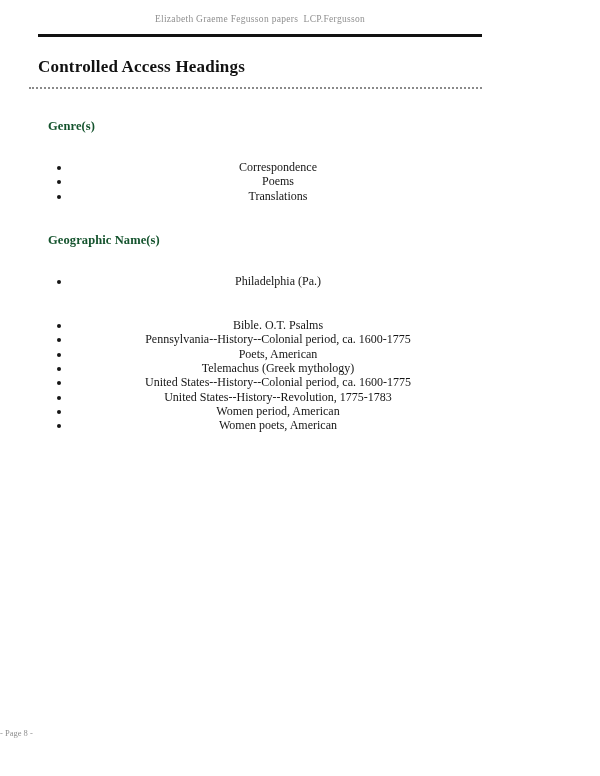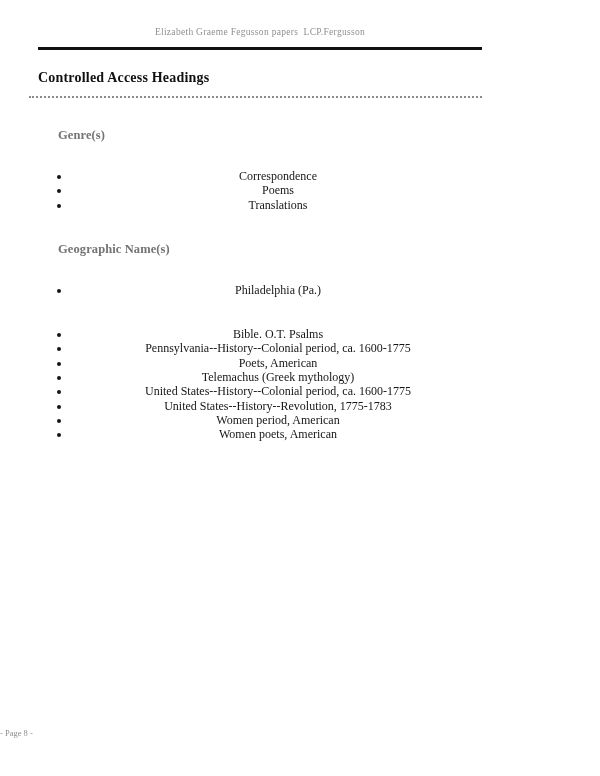--- a/index.html
+++ b/index.html
@@ -9,57 +9,57 @@
   }
   .page {
     position: relative;
     width: 532px;
     height: 776px;
     box-sizing: border-box;
     background: #ffffff;
     font-family: "Liberation Serif", "DejaVu Serif", serif;
     color: #151515;
     overflow: hidden;
-    padding: 25px 50px 0 38px;
+    padding: 12px 50px 0 38px;
   }
   .page-header {
     text-align: center;
     font-size: 9.5px;
     color: #8f8f8f;
     letter-spacing: 0.3px;
     white-space: pre;
     margin-top: 2px;
   }
   .rule-solid {
     border: 0;
     border-top: 3px solid #111111;
     margin: 10px 0 0 0;
     width: 100%;
   }
   .doc-title {
-    font-size: 14px;
+    font-size: 17px;
     font-weight: bold;
     color: #111111;
     margin: 20px 0 10px 0;
     letter-spacing: 0.2px;
   }
   .rule-dotted {
     border: 0;
     border-top: 2px dotted #8a8a8a;
     margin: 0 0 0 -9px;
     width: calc(100% + 9px);
   }
   .sections {
     padding-left: 10px;
   }
   .section-heading {
     font-size: 12.5px;
     font-weight: bold;
-    color: #737373;
-    margin: 30px 0 0 10px;
+    color: #14532d;
+    margin: 30px 0 0 0;
     letter-spacing: 0.1px;
   }
   .section-list {
     list-style: disc;
     margin: 26px 0 30px 0;
     padding-left: 23px;
     font-size: 12px;
     line-height: 14.3px;
     color: #151515;
   }

